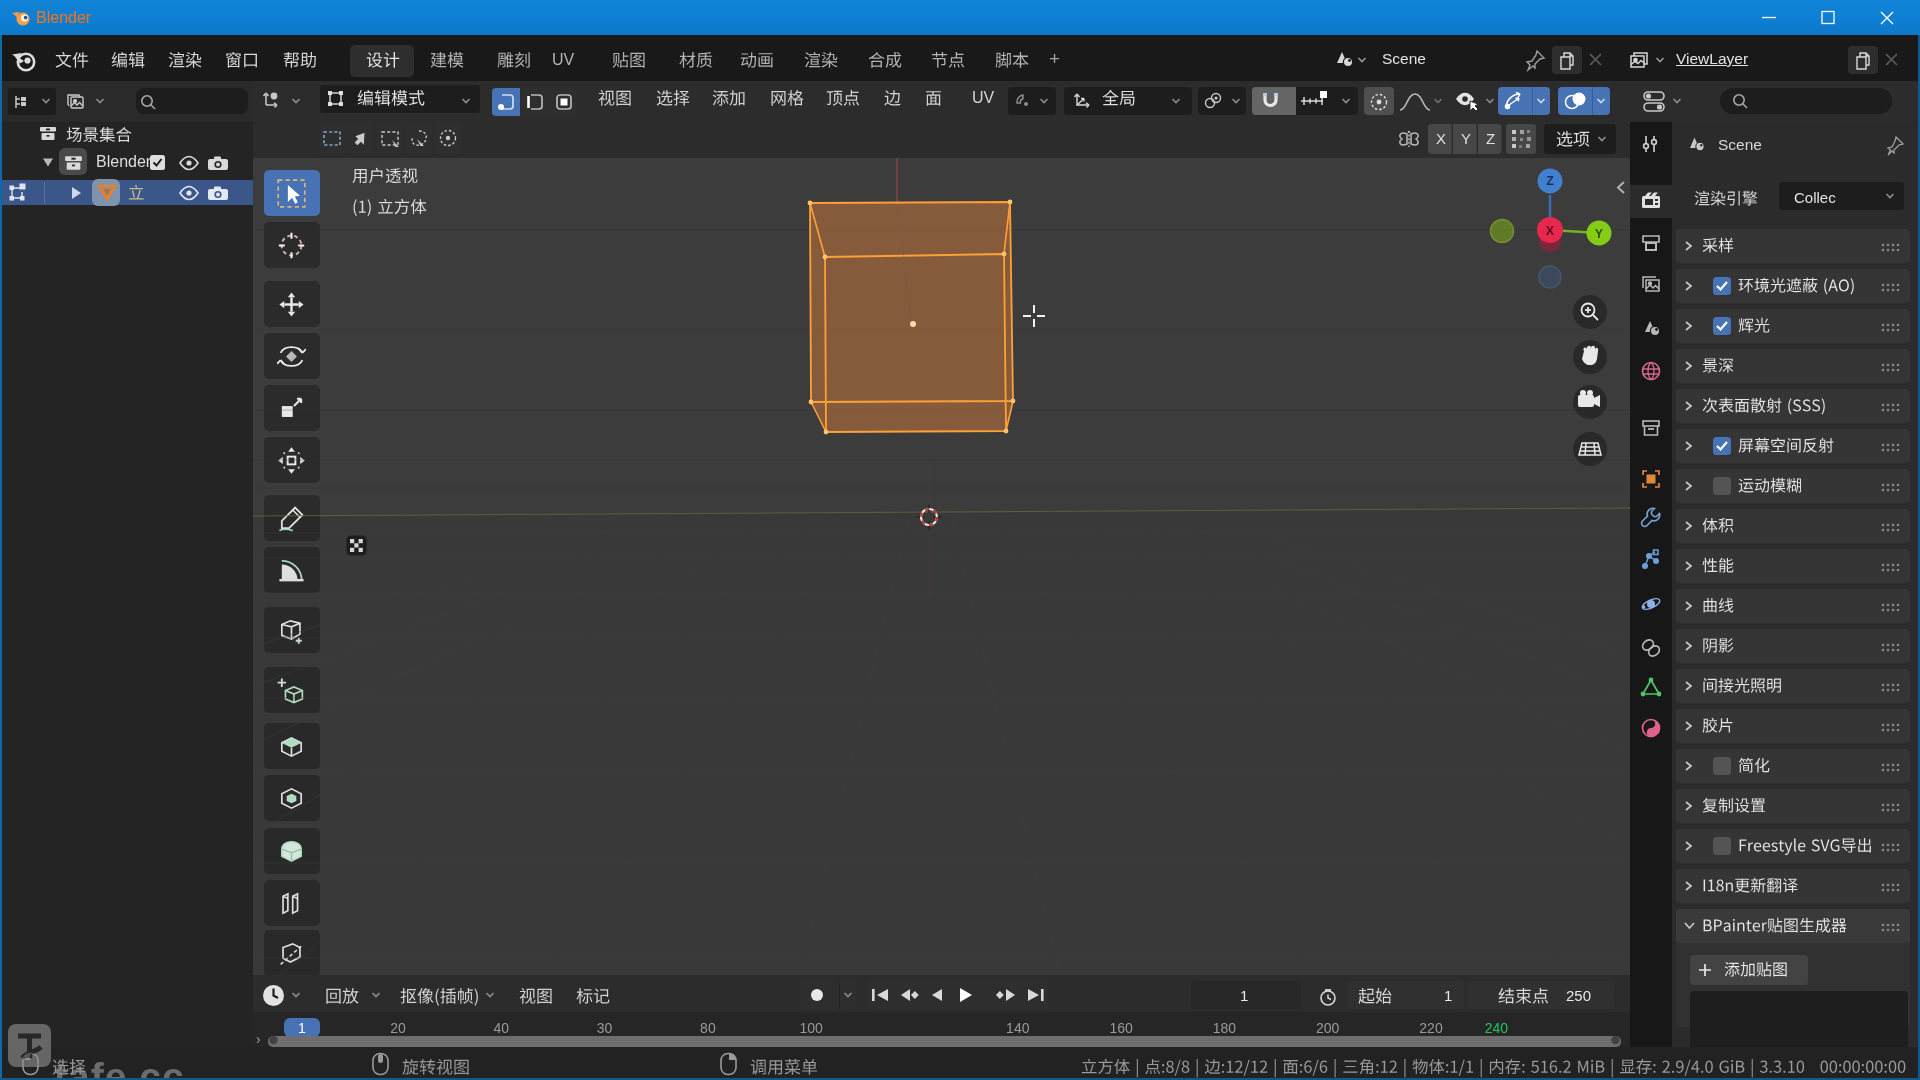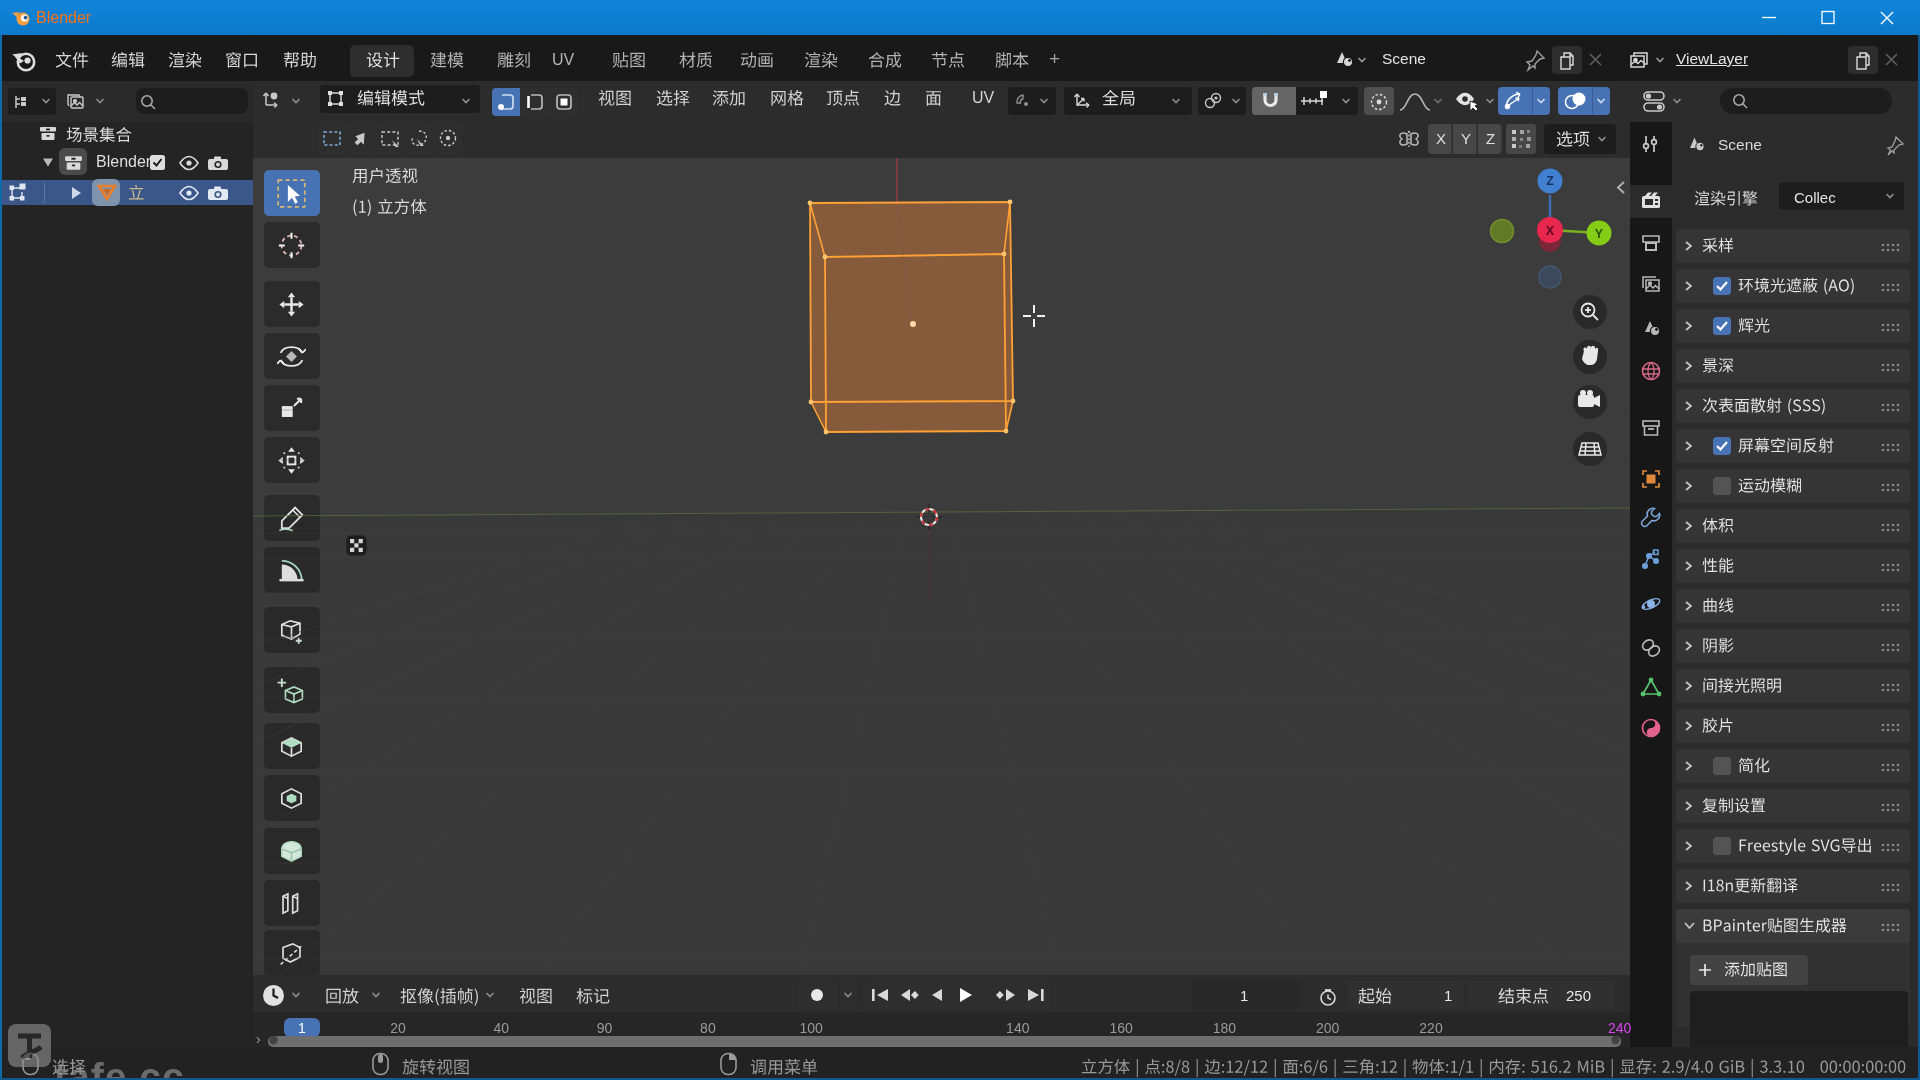--- a/index.html
+++ b/index.html
@@ -1443,30 +1443,30 @@
     <svg class="ct" style="left:1498px;top:985px" width="53" height="24">
       <g transform="translate(0,17.3) scale(0.01700,-0.01700)" fill="#d9d9d9">
         <use href="#guni7ED3" x="0"></use>
         <use href="#guni675F" x="1000"></use>
         <use href="#guni70B9" x="2000"></use>
       </g>
     </svg>
     <div style="position:absolute;left:1566px;top:987px;font:400 15px 'Liberation Sans',sans-serif;color:#e8e8e8;white-space:nowrap;">250</div>
     <div style="position:absolute;left:384.0px;top:1020px;font:400 14px 'Liberation Sans',sans-serif;color:#9a9a9a;white-space:nowrap;width:28px;text-align:center">20</div>
     <div style="position:absolute;left:487.3px;top:1020px;font:400 14px 'Liberation Sans',sans-serif;color:#9a9a9a;white-space:nowrap;width:28px;text-align:center">40</div>
-    <div style="position:absolute;left:590.6px;top:1020px;font:400 14px 'Liberation Sans',sans-serif;color:#9a9a9a;white-space:nowrap;width:28px;text-align:center">90</div>
+    <div style="position:absolute;left:590.6px;top:1020px;font:400 14px 'Liberation Sans',sans-serif;color:#9a9a9a;white-space:nowrap;width:28px;text-align:center">30</div>
     <div style="position:absolute;left:693.9px;top:1020px;font:400 14px 'Liberation Sans',sans-serif;color:#9a9a9a;white-space:nowrap;width:28px;text-align:center">80</div>
     <div style="position:absolute;left:797.2px;top:1020px;font:400 14px 'Liberation Sans',sans-serif;color:#9a9a9a;white-space:nowrap;width:28px;text-align:center">100</div>
     <div style="position:absolute;left:900.5px;top:1060px;font:400 14px 'Liberation Sans',sans-serif;color:#9a9a9a;white-space:nowrap;width:28px;text-align:center">120</div>
     <div style="position:absolute;left:1003.8px;top:1020px;font:400 14px 'Liberation Sans',sans-serif;color:#9a9a9a;white-space:nowrap;width:28px;text-align:center">140</div>
     <div style="position:absolute;left:1107.1px;top:1020px;font:400 14px 'Liberation Sans',sans-serif;color:#9a9a9a;white-space:nowrap;width:28px;text-align:center">160</div>
     <div style="position:absolute;left:1210.4px;top:1020px;font:400 14px 'Liberation Sans',sans-serif;color:#9a9a9a;white-space:nowrap;width:28px;text-align:center">180</div>
     <div style="position:absolute;left:1313.6999999999998px;top:1020px;font:400 14px 'Liberation Sans',sans-serif;color:#9a9a9a;white-space:nowrap;width:28px;text-align:center">200</div>
     <div style="position:absolute;left:1417.0px;top:1020px;font:400 14px 'Liberation Sans',sans-serif;color:#9a9a9a;white-space:nowrap;width:28px;text-align:center">220</div>
-    <div style="position:absolute;left:1608px;top:1020px;font:400 14px 'Liberation Sans',sans-serif;color:#d946ef;white-space:nowrap;width:28px;text-align:left">240</div>
+    <div style="position:absolute;left:1480px;top:1020px;font:400 14px 'Liberation Sans',sans-serif;color:#22c55e;white-space:nowrap;width:28px;text-align:right">240</div>
     <div style="position:absolute;left:284px;top:1018px;width:36px;height:19px;background:#4772b3;border-radius:6px;"></div>
     <div style="position:absolute;left:284px;top:1020px;font:400 14px 'Liberation Sans',sans-serif;color:#ffffff;white-space:nowrap;width:36px;text-align:center">1</div>
     <div style="position:absolute;left:300px;top:1037px;width:2.5px;height:11px;background:#4772b3;"></div>
     <div style="position:absolute;left:268px;top:1036px;width:1353px;height:11px;background:#6e6e6e;border-radius:5px;"></div>
     <svg style="position:absolute;left:268px;top:1035px;" width="12" height="10">
       <circle cx="5.5" cy="5" r="4.2" fill="#424242"></circle>
     </svg>
     <svg style="position:absolute;left:1609px;top:1035px;" width="12" height="10">
       <circle cx="6.5" cy="5" r="4.2" fill="#424242"></circle>
     </svg>

